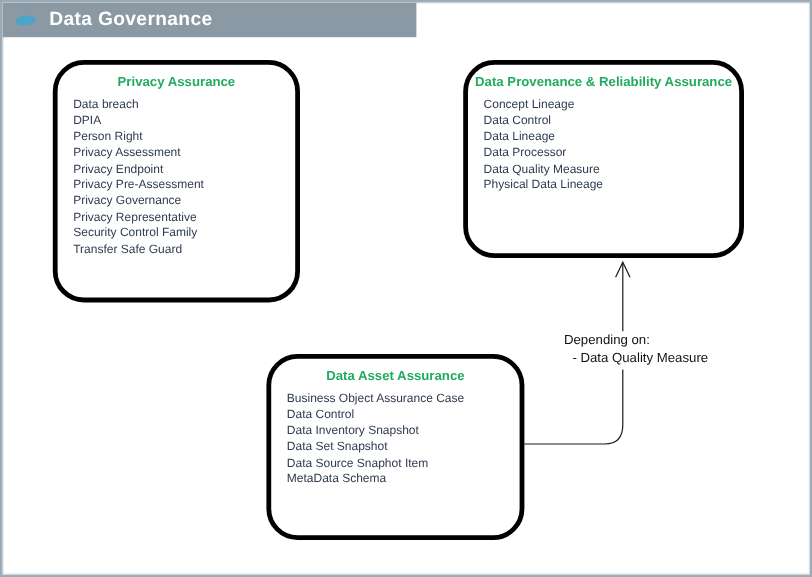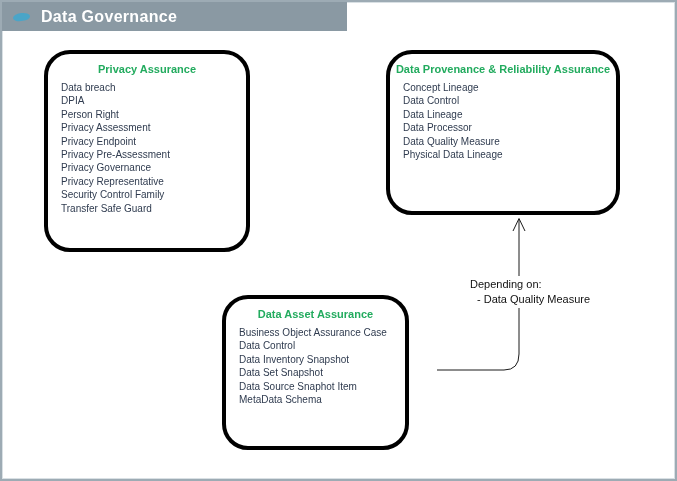--- a/index.html
+++ b/index.html
@@ -44,21 +44,21 @@
 
   
   .box {
     position: absolute;
     background: #ffffff;
     border: 4px solid #000000;
     border-radius: 26px;
   }
   .box-privacy    { left: 42px;  top: 48px;  width: 206px; height: 202px; }
   .box-provenance { left: 384px; top: 48px;  width: 234px; height: 165px; }
-  .box-asset      { left: 220px; top: 293px; width: 187px; height: 155px; }
+  .box-asset      { left: 220px; top: 293px; width: 215px; height: 155px; }
 
   .box-title {
     padding-top: 9px;
     text-align: center;
     color: #22ab5e;
     font-size: 11px;
     font-weight: bold;
     line-height: 13px;
     white-space: nowrap;
   }

